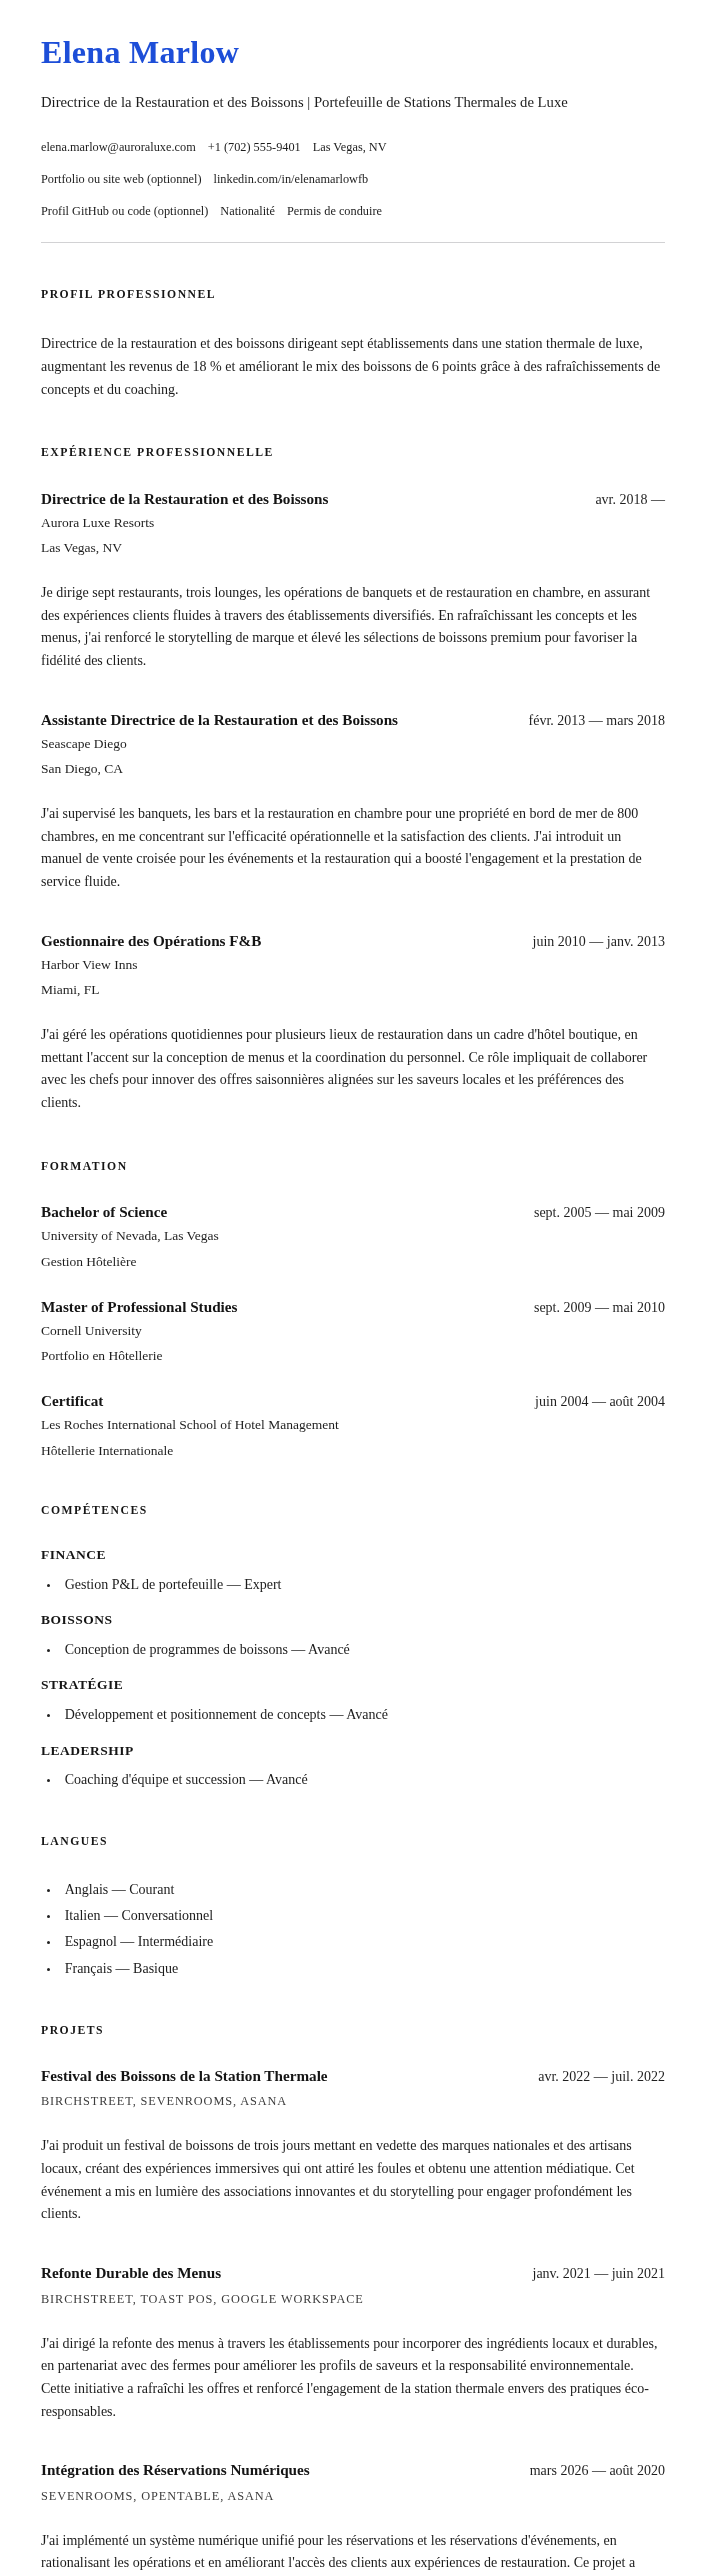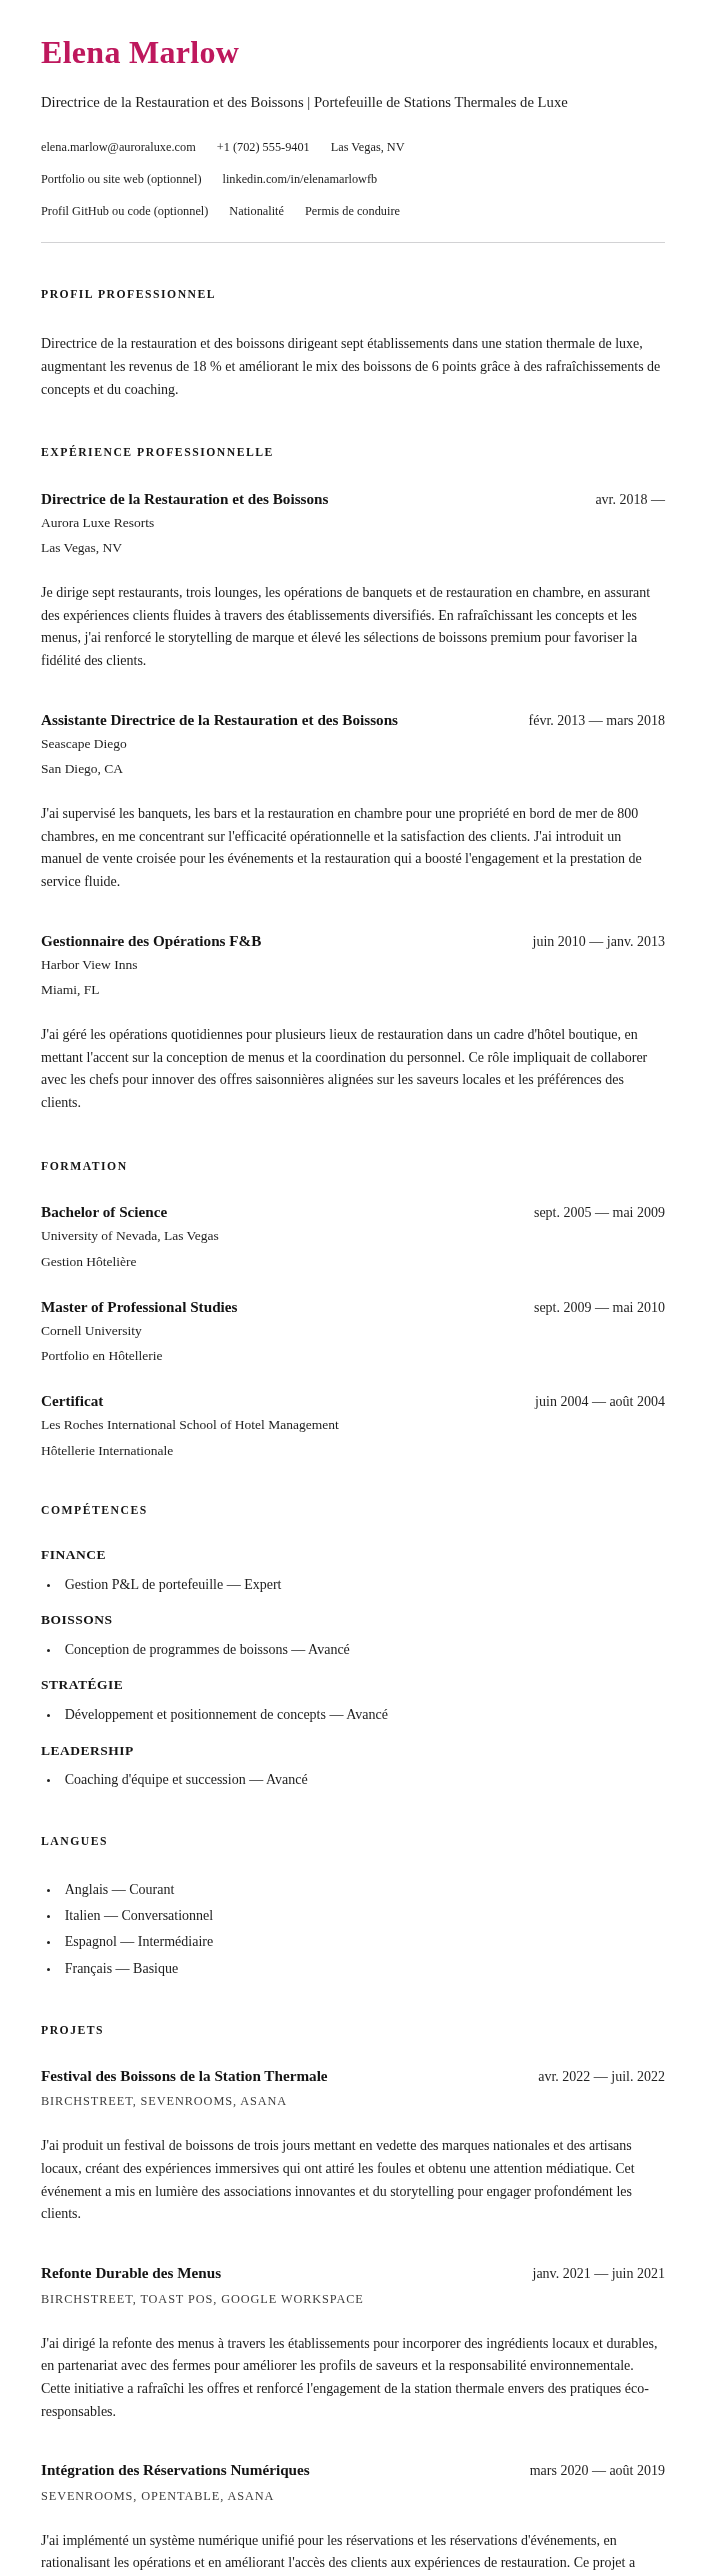--- a/index.html
+++ b/index.html
@@ -14,34 +14,34 @@
     min-height: 2576px;
     padding: 34px 39px 35px 41px;
     background: #ffffff;
   }
 
   
   .name {
     font-size: 32px;
     font-weight: 700;
     margin: 0 0 20px 0;
-    color: #be185d;
+    color: #1d4ed8;
     letter-spacing: 0.3px;
   }
   .subtitle {
     font-size: 14.7px;
     line-height: 1.62;
     margin: 0 0 25px 0;
     max-width: 598px;
     color: #1c1c1c;
   }
   .contact-row {
     display: flex;
     flex-wrap: wrap;
-    gap: 21px;
+    gap: 12px;
     font-size: 12.3px;
     color: #1c1c1c;
     margin: 0 0 17px 0;
   }
   .divider {
     border: none;
     border-top: 1.2px solid #d2d2d4;
     margin: 23.5px 0 0 0;
   }
 
@@ -282,21 +282,21 @@
         <h3 class="entry-title">Refonte Durable des Menus</h3>
         <span class="entry-date">janv. 2021 — juin 2021</span>
       </div>
       <p class="tools-line">BIRCHSTREET, TOAST POS, GOOGLE WORKSPACE</p>
       <p class="entry-desc">J'ai dirigé la refonte des menus à travers les établissements pour incorporer des ingrédients locaux et durables, en partenariat avec des fermes pour améliorer les profils de saveurs et la responsabilité environnementale. Cette initiative a rafraîchi les offres et renforcé l'engagement de la station thermale envers des pratiques éco-responsables.</p>
     </article>
 
     <article class="entry" style="margin-bottom:0">
       <div class="entry-head">
         <h3 class="entry-title">Intégration des Réservations Numériques</h3>
-        <span class="entry-date">mars 2020 — août 2019</span>
+        <span class="entry-date">mars 2026 — août 2020</span>
       </div>
       <p class="tools-line">SEVENROOMS, OPENTABLE, ASANA</p>
       <p class="entry-desc">J'ai implémenté un système numérique unifié pour les réservations et les réservations d'événements, en rationalisant les opérations et en améliorant l'accès des clients aux expériences de restauration. Ce projet a intégré des outils pour fournir des mises à jour en temps réel, améliorant l'efficacité globale et la satisfaction.</p>
     </article>
   </section>
 
 </div>
 
 
 </body></html>

